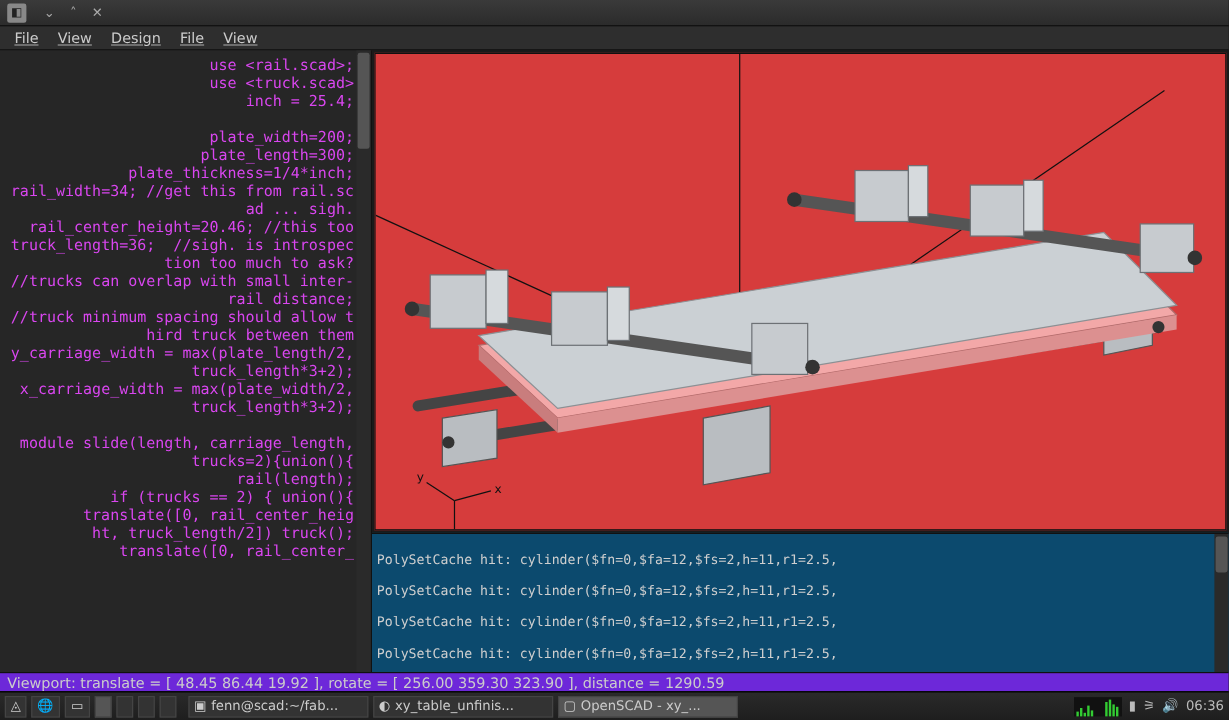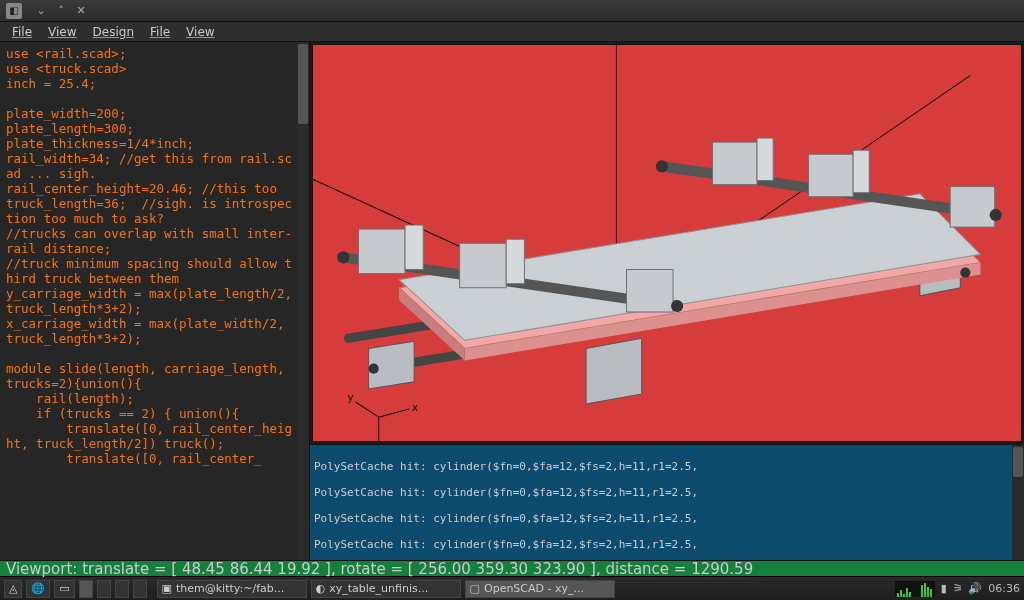--- a/index.html
+++ b/index.html
@@ -46,24 +46,25 @@
     background: #262626;
     position: relative;
     border-right: 1px solid #111;
   }
   .editor-text {
     position:absolute; inset:0 12px 0 0;
     padding: 4px 2px 4px 6px;
     font-family: "DejaVu Sans Mono", monospace;
     font-size: 12.5px;
     line-height: 15px;
-    color: #f97316;
+    color: #d946ef;
     white-space: pre-wrap;
     word-break: break-all;
     overflow:hidden;
+    text-align:right;
   }
   .editor .vscroll {
     position:absolute; right:0; top:0; bottom:0; width:12px;
     background:#2a2a2a;
   }
   .editor .vscroll .thumb { position:absolute; left:1px;right:1px; top:2px; height:80px; background:#555; border-radius:2px;}
   .rightpane { flex:1; display:flex; flex-direction:column; }
   .viewport {
     height: 398px;
     background: #d63c3c;
@@ -86,23 +87,23 @@
     white-space: pre;
     overflow:hidden;
   }
   .console .vscroll {
     position:absolute; right:0; top:0; bottom:0; width:12px;
     background:#2a2a2a;
   }
   .console .vscroll .thumb { position:absolute; left:1px;right:1px; top:2px; height:30px;background:#555;border-radius:2px;}
   .statusbar {
     height: 16px;
-    background: #15803d;
+    background: #6d28d9;
     color:#ccc;
-    font-size: 15px;
+    font-size: 12px;
     display:flex; align-items:center;
     padding: 0 6px;
     border-top:1px solid #111;
   }
   .taskbar {
     height: 24px;
     background: linear-gradient(#2a2a2a,#1e1e1e);
     display:flex; align-items:center;
     padding: 0 4px;
     border-top:1px solid #000;
@@ -264,21 +265,21 @@
   <div class="tb">◬</div>
   <div class="tb">🌐</div>
   <div class="tb">▭</div>
   <div class="tb ws active"></div>
   <div class="tb ws"></div>
   <div class="tb ws"></div>
   <div class="tb ws"></div>
   <div style="width:6px"></div>
   <div class="tb" style="width:150px;justify-content:flex-start;gap:4px;">
     <span>▣</span>
-    <span>them@kitty:~/fab...</span>
+    <span>fenn@scad:~/fab...</span>
   </div>
   <div class="tb" style="width:150px;justify-content:flex-start;gap:4px;">
     <span>◐</span>
     <span>xy_table_unfinis...</span>
   </div>
   <div class="tb active" style="width:150px;justify-content:flex-start;gap:4px;">
     <span>▢</span>
     <span>OpenSCAD - xy_...</span>
   </div>
   <div class="spacer"></div>

